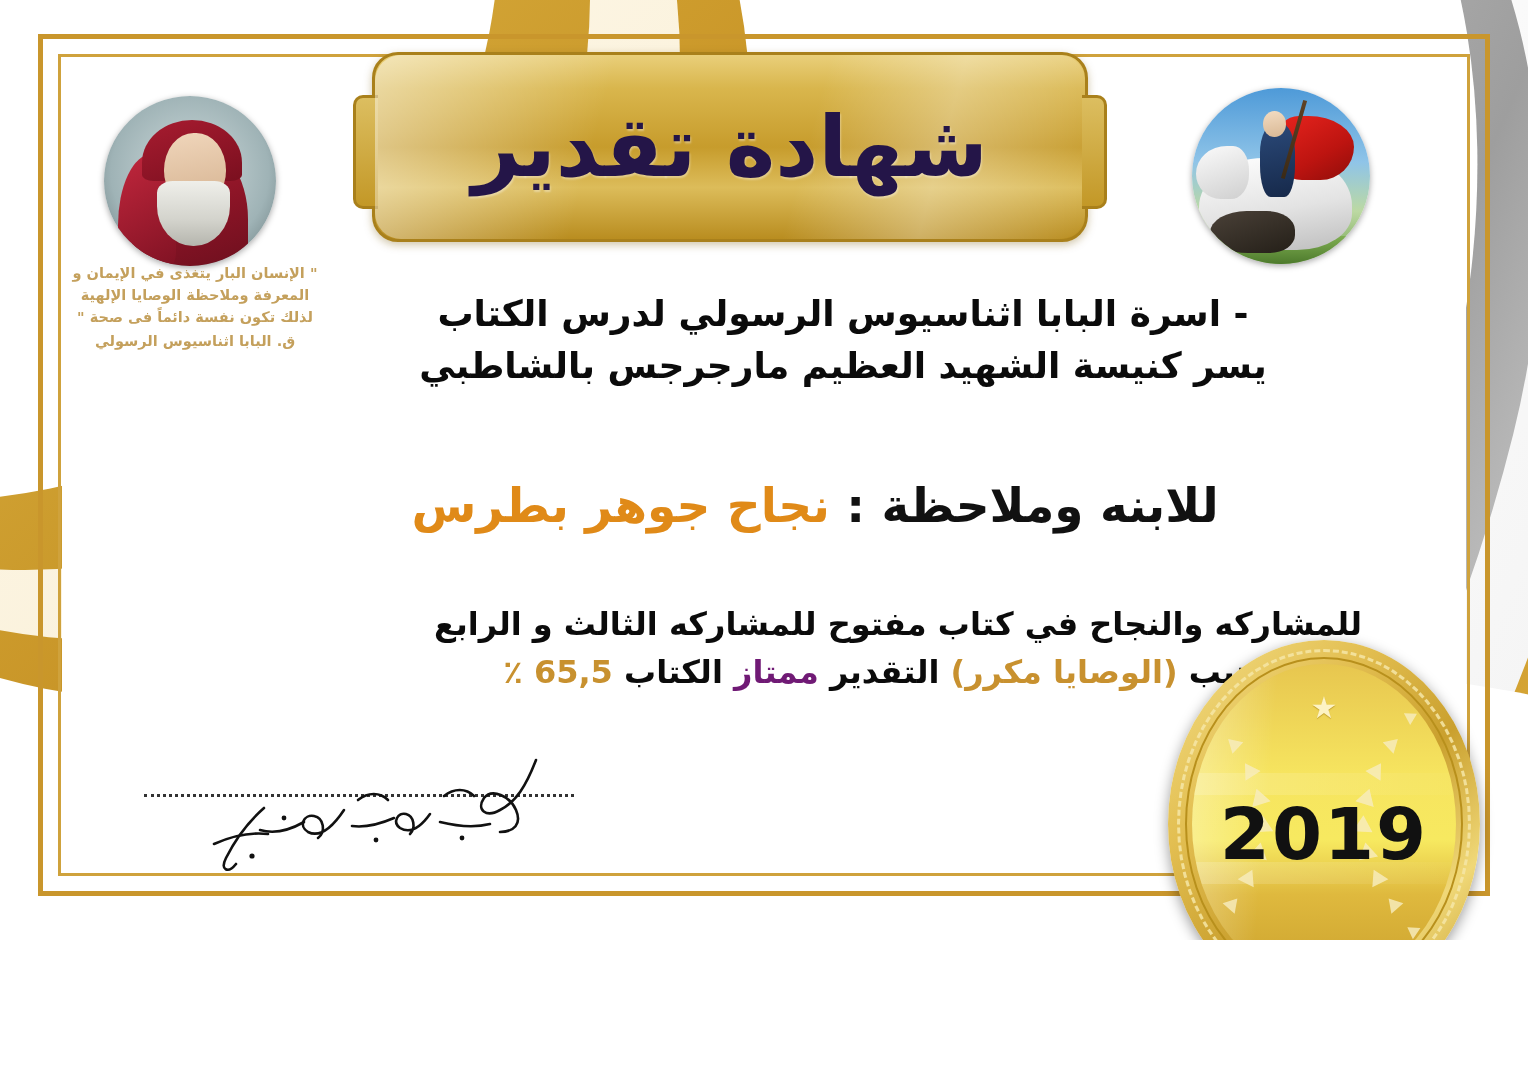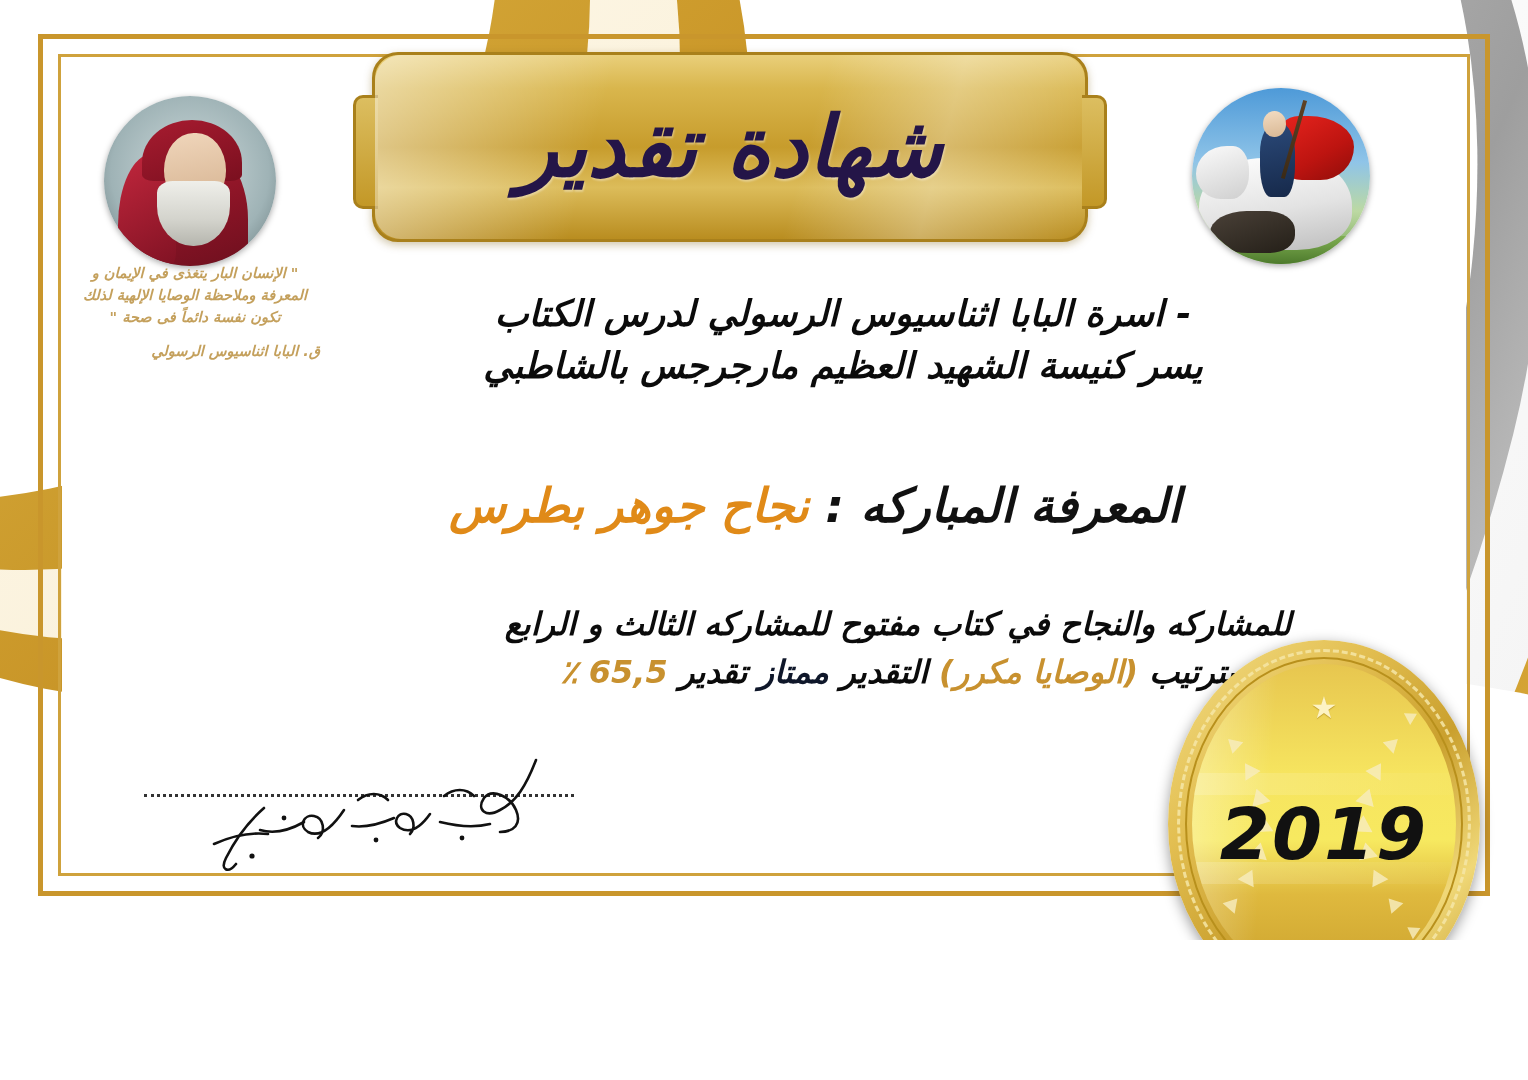--- a/index.html
+++ b/index.html
@@ -1,19 +1,19 @@
 <!DOCTYPE html>
 <html lang="ar" dir="rtl"><head>
 <meta charset="utf-8">
 <style>
   html,body{margin:0;padding:0;background:#fff;}
   body{width:1528px;height:1080px;overflow:hidden;
        font-family:"DejaVu Sans","Liberation Sans",sans-serif;}
 
-  .cert{position:relative;width:1528px;height:940px;overflow:hidden;background:#ffffff;font-style:italic;}
+  .cert{position:relative;width:1528px;height:940px;overflow:hidden;background:#ffffff;}
 
   
   .bg-purple{position:absolute;right:0;top:0;width:760px;height:1080px;
     background:linear-gradient(135deg,#3a0f52 0%,#2e0a44 55%,#4a1038 100%);
     clip-path:ellipse(62% 100% at 118% 52%);}
   .bg-purple-2{position:absolute;right:0;bottom:0;width:900px;height:420px;
     background:linear-gradient(100deg,#5a1030 0%,#3b0c45 60%,#2c0940 100%);
     clip-path:ellipse(78% 100% at 100% 125%);}
 
   .sw{position:absolute;}
@@ -131,21 +131,21 @@
     background:linear-gradient(180deg,#5e4224,#3b2a16);transform:rotate(16deg);}
   .sg-ground{position:absolute;left:0;bottom:0;width:100%;height:16%;
     background:linear-gradient(180deg,#7fae52,#4d7a2c);}
   .sg-dragon{position:absolute;left:10%;bottom:6%;width:48%;height:24%;
     background:linear-gradient(160deg,#4a4138,#241f18);
     border-radius:44% 34% 30% 46%/52% 46% 44% 50%;}
 
   
   .quote{position:absolute;left:70px;top:262px;width:250px;text-align:center;
     color:#c4a05c;font-size:14.5px;line-height:1.52;font-weight:bold;direction:rtl;}
-  .quote .attrib{display:block;margin-top:12px;text-align:right;}
+  .quote .attrib{display:block;margin-top:2px;}
 
   
   .body-text{position:absolute;right:140px;top:288px;width:1090px;
     text-align:center;direction:rtl;color:#0b0b0b;
     font-size:36px;line-height:1.44;font-weight:bold;}
   .body-text div{white-space:nowrap;}
 
   .recipient{position:absolute;right:140px;top:478px;width:1190px;
     text-align:center;direction:rtl;font-size:47px;font-weight:bold;color:#111;}
   .recipient .name{color:#e08a18;margin-left:44px;}
@@ -255,26 +255,26 @@
     <span>" الإنسان البار يتغذى في الإيمان و المعرفة وملاحظة الوصايا الإلهية لذلك تكون نفسة دائماً فى صحة "</span>
     <span class="attrib">ق. البابا اثناسيوس الرسولي</span>
   </div>
 
   <div class="body-text">
     <div>- اسرة البابا اثناسيوس الرسولي لدرس الكتاب</div>
     <div>يسر كنيسة الشهيد العظيم مارجرجس بالشاطبي</div>
   </div>
 
   <div class="recipient">
-    <span>المعرفة المباركه : </span><span class="name">نجاح جوهر بطرس</span>
+    <span>للابنه وملاحظة : </span><span class="name">نجاح جوهر بطرس</span>
   </div>
 
   <div class="achieve">
     <div>للمشاركه والنجاح في كتاب مفتوح للمشاركه الثالث و الرابع</div>
-    <div id="ach2"><span>بترتيب </span><span class="gold" style="color: rgb(200, 145, 47);">(الوصايا مكرر)</span><span> التقدير </span><span class="gold" style="color: #0f172a;">ممتاز</span><span> تقدير </span><span class="gold" style="color: rgb(200, 145, 47);">65,5 ٪</span></div>
+    <div id="ach2"><span>بترتيب </span><span class="gold" style="color: rgb(200, 145, 47);">(الوصايا مكرر)</span><span> التقدير </span><span class="gold" style="color: #701a75;">ممتاز</span><span> الكتاب </span><span class="gold" style="color: rgb(200, 145, 47);">65,5 ٪</span></div>
   </div>
 
   <div class="sig-block">
     <div class="sig-line">
       <svg class="sig-ink" viewBox="0 0 520 120">
         <g fill="none" stroke="#111" stroke-width="2.6" stroke-linecap="round">
           <path d="M392 8 C382 34 372 50 356 58 C342 66 332 58 340 46 C348 36 366 44 372 58 C378 72 370 80 356 80"></path>
           <path d="M346 72 C330 76 312 74 296 70"></path>
           <path d="M286 62 C276 76 266 82 256 76 C248 70 254 60 262 62 C270 64 272 76 266 82"></path>
           <path d="M250 66 C236 72 222 76 208 74"></path>

